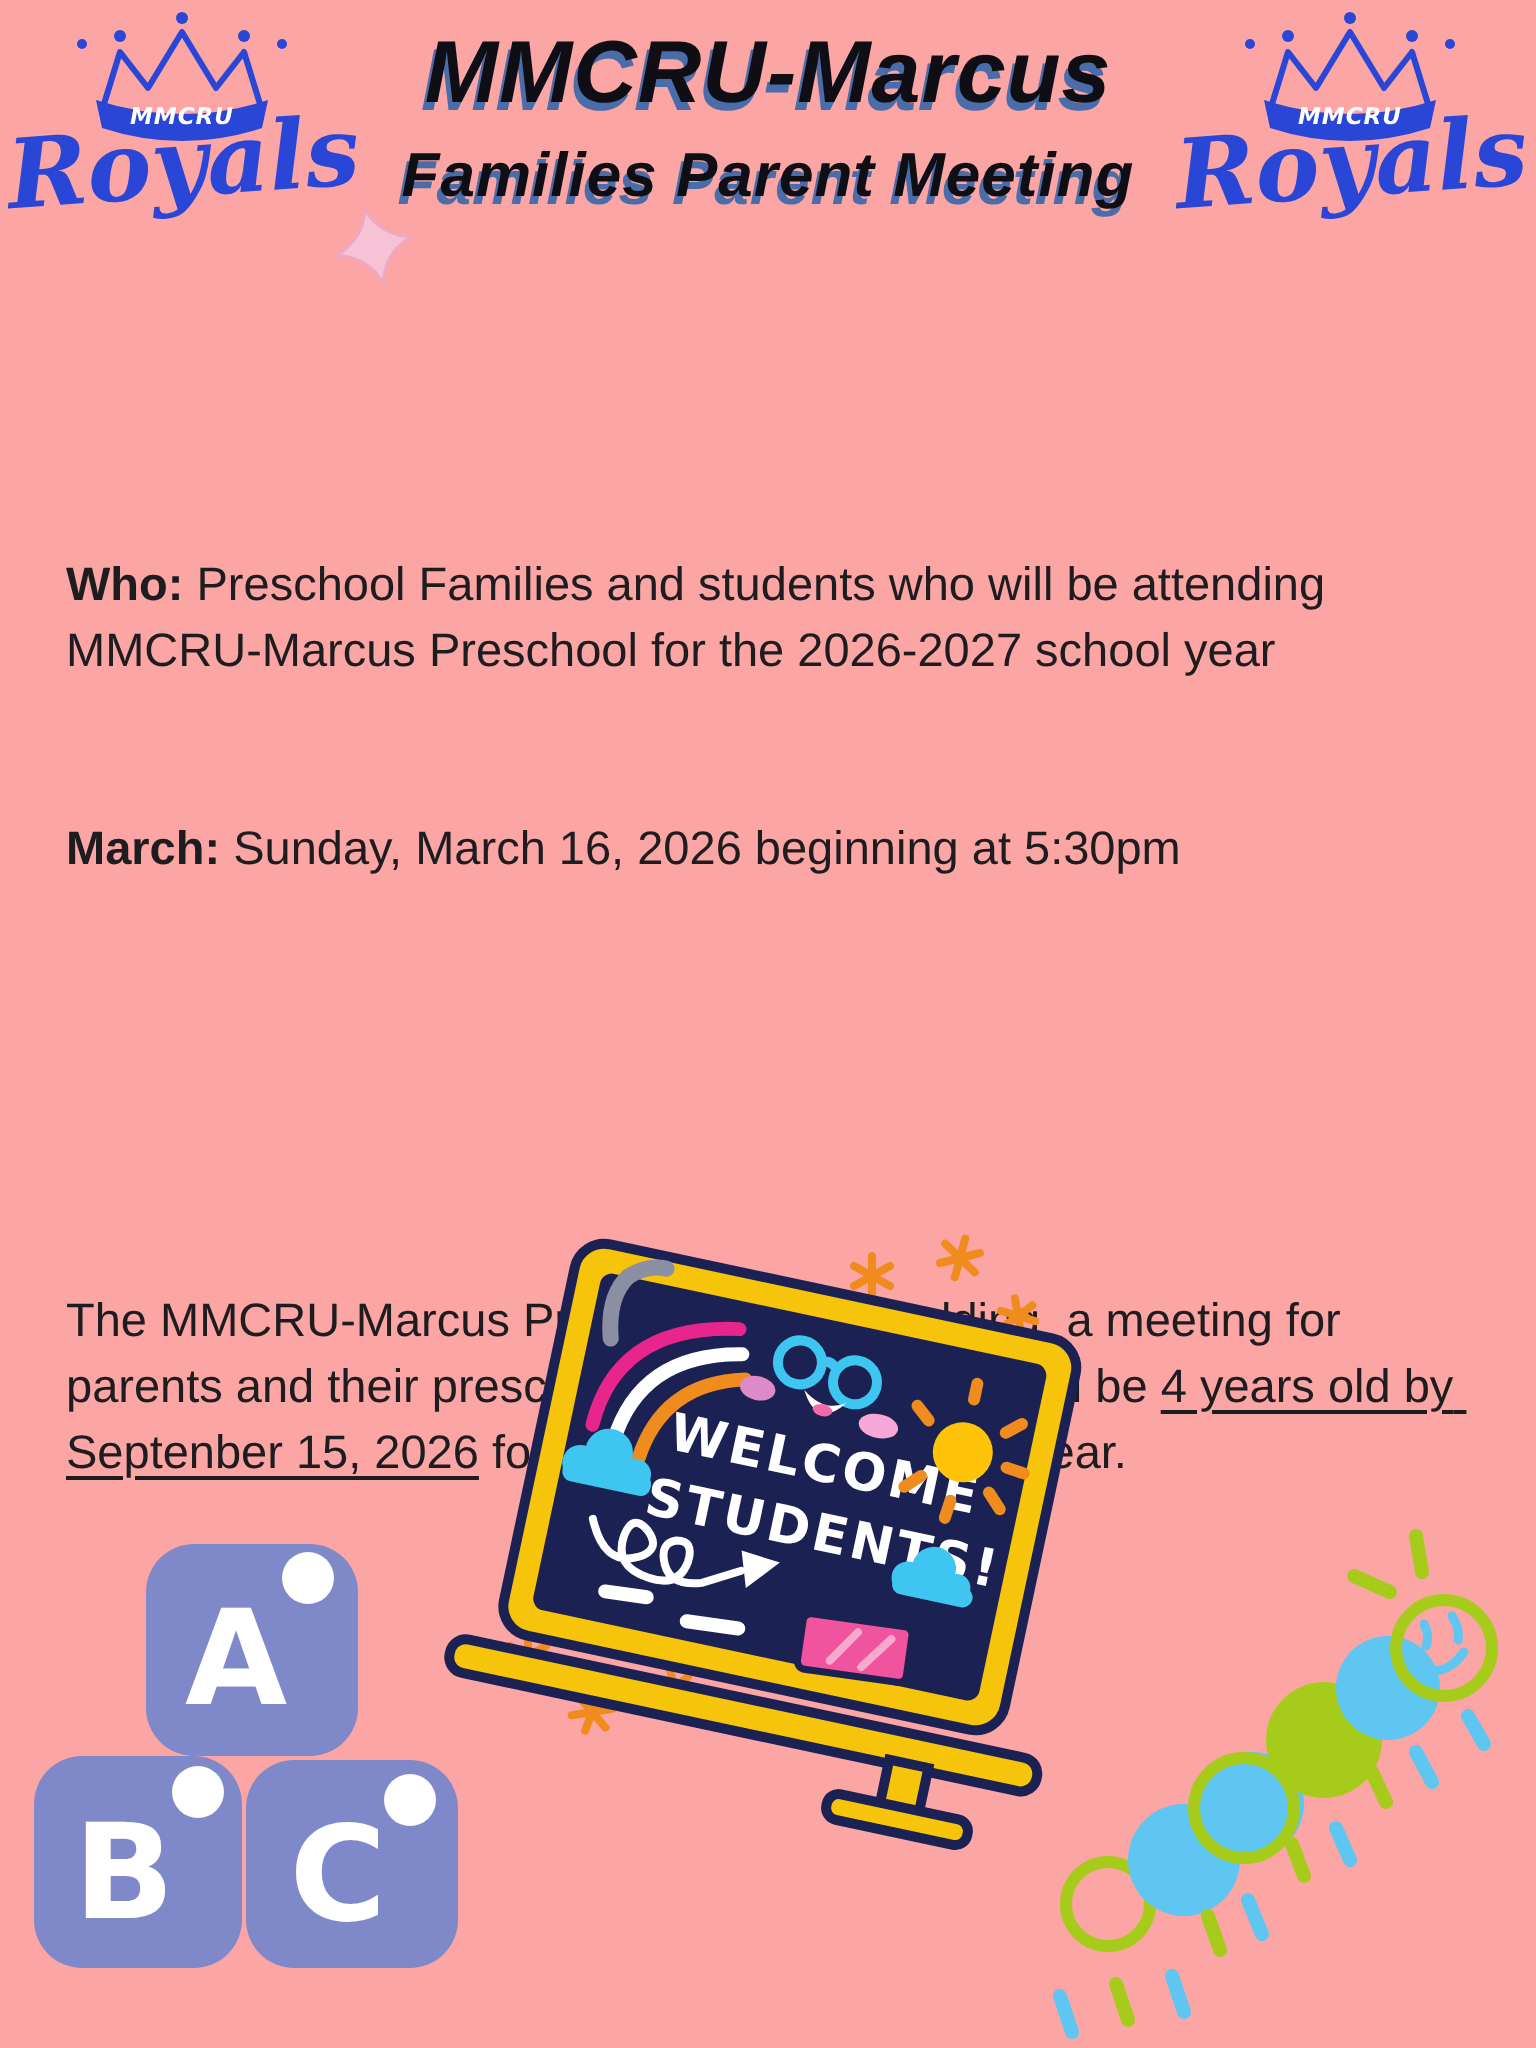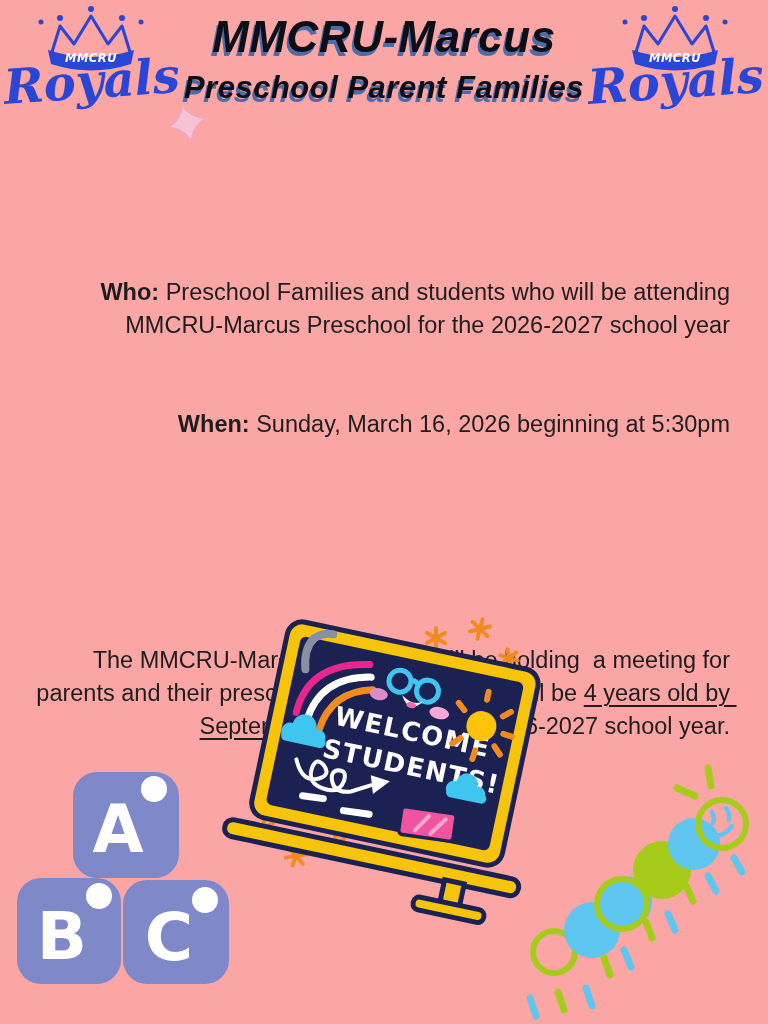--- a/index.html
+++ b/index.html
@@ -22,21 +22,21 @@
   .title-line1{top:12px;font-size:44px;}
   .title-line2{top:70px;font-size:31px;}
   .sparkle{position:absolute;left:166px;top:102px;}
 
   
   .flyer-text{
     position:absolute;left:33px;top:144px;width:697px;
     font-size:23.5px;line-height:33px;color:var(--body-text);
     white-space:pre-wrap;
   }
-  .flyer-text .para{margin:0;text-align:right;}
+  .flyer-text .para{margin:0;}
   .para-meeting{margin-top:38px !important;}
   .para-contact{margin-top:33px !important;}
   .bold{font-weight:bold;}
   .uline{text-decoration:underline;text-decoration-thickness:2px;text-underline-offset:4px;}
 
   
   .chalkboard{position:absolute;left:233px;top:603px;}
   .abc-blocks{position:absolute;left:8px;top:755px;}
   .caterpillar{position:absolute;left:512px;top:760px;}
 
@@ -85,30 +85,30 @@
       <circle class="f-rblue" cx="110" cy="12" r="3"></circle>
       <circle class="f-rblue" cx="29" cy="16" r="2.5"></circle>
       <circle class="f-rblue" cx="129" cy="16" r="2.5"></circle>
       <path class="f-rblue" d="M36,44 Q79,58 122,44 L119,58 Q79,71 39,58 Z"></path>
       <text class="crown-band-text" x="79" y="56">MMCRU</text>
     </g>
     <text class="royals-script" x="80" y="92" transform="rotate(-4 80 80)">Royals</text>
   </svg>
 
   <div class="title-line title-line1">MMCRU-Marcus</div>
-  <div class="title-line title-line2">Preschool Parent Families</div>
+  <div class="title-line title-line2">Families Parent Meeting</div>
 
   <svg class="sparkle" width="42" height="42" viewBox="0 0 42 42">
     <path d="M21,2 Q25,16 40,21 Q25,26 21,40 Q17,26 2,21 Q17,16 21,2 Z" fill="var(--sparkle-pink)" stroke="#efa8c2" stroke-width="1.5" transform="rotate(-14 21 21)"></path>
   </svg>
 
   <div class="flyer-text">
     <div class="para">
       <div><span class="bold">Who:</span><span> Preschool Families and students who will be attending MMCRU-Marcus Preschool for the 2026-2027 school year</span></div>
-      <div><span class="bold">When:</span><span> Sunday, March 16, 2026 beginning at 5:30pm</span></div>
+      <div><span class="bold">March:</span><span> Sunday, March 16, 2026 beginning at 5:30pm</span></div>
     </div>
 
     <div class="para para-meeting"><span>The MMCRU-Marcus Preschool will be holding  a meeting for parents and their preschool age children who will be </span><span class="uline">4 years old by Septenber 15, 2026</span><span> for the 2026-2027 school year.</span></div>
 
     <div class="para para-contact">
       
       
       
     </div>
   </div>

